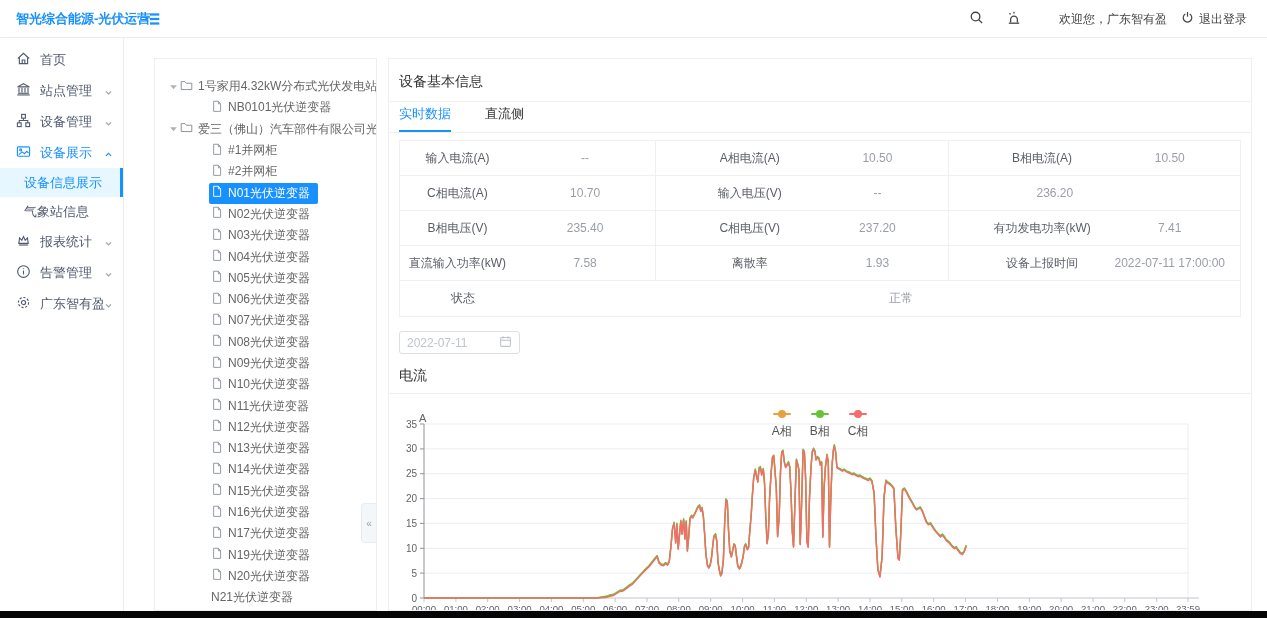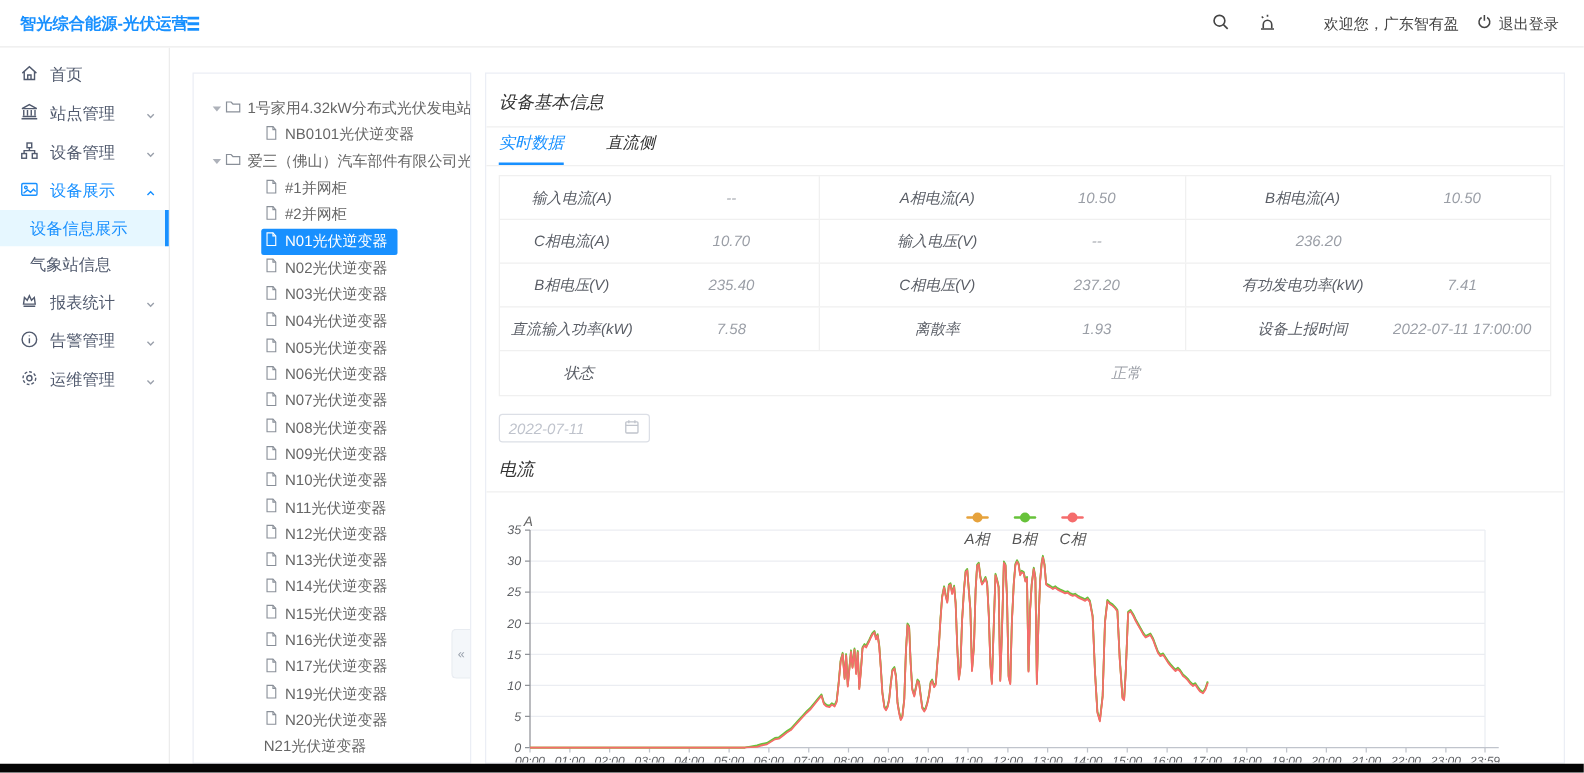--- a/index.html
+++ b/index.html
@@ -8,21 +8,21 @@
   
   #topbar { position:absolute; left:0; top:0; width:1267px; height:38px; background:#fff;
     border-bottom:1px solid #ececec; z-index:6; }
   #brand { position:absolute; left:16px; top:0; line-height:38px; color:#1890ff; font-weight:bold; font-size:13px; }
   #fold-btn { position:absolute; left:142px; top:10px; width:20px; height:18px; cursor:pointer; background:none; border:none; }
   #topbar-right { position:absolute; right:20px; top:0; height:38px; display:flex; align-items:center; gap:0; }
   .top-icon-btn { background:none; border:none; cursor:pointer; height:38px; display:flex; align-items:center; padding:0 11px; }
   #welcome { color:#444; margin:0 14px 0 26px; }
   #logout-btn { background:none; border:none; cursor:pointer; display:flex; align-items:center; gap:5px; color:#444; font-size:12px; }
   
-  #sidebar { position:absolute; left:0; top:38px; width:136px; height:573px; background:#fff;
+  #sidebar { position:absolute; left:0; top:38px; width:124px; height:573px; background:#fff;
     border-right:1px solid #ececec; z-index:5; padding-top:6px; }
   .side-item { position:relative; height:31px; display:flex; align-items:center; padding-left:16px; gap:9px;
     color:#515a6e; font-size:13px; cursor:pointer; }
   .side-item svg { flex:0 0 auto; }
   .side-item .chev { position:absolute; right:10px; top:10px; }
   .side-item.active { color:#1890ff; }
   .sub-item { height:29px; line-height:29px; padding-left:24px; color:#515a6e; font-size:13px; cursor:pointer; }
   .sub-item.active { background:#e6f7ff; color:#1890ff; border-right:3px solid #1890ff; }
   
   #blackbar { position:absolute; left:0; top:611px; width:1267px; height:7px; background:#050505; z-index:9; }
@@ -34,21 +34,21 @@
   .tnode .caret { width:12px; margin-left:14px; display:flex; justify-content:center; }
   .tnode.lvl1 { padding-left:54px; }
   .node-body { display:flex; align-items:center; gap:5px; padding:2px 8px 2px 2px; border-radius:2px; }
   .tnode.selected .node-body { background:#1890ff; color:#fff; }
   .tnode.selected .node-body svg path { stroke:#fff; }
   #collapse-tab { position:absolute; right:0; top:444px; width:15px; height:40px; background:#f4f7fa;
     border:1px solid #e8ecf1; border-right:none; border-radius:4px 0 0 4px; color:#9aa2ad;
     font-size:10px; display:flex; align-items:center; justify-content:center; cursor:pointer; }
   
   #maincard { position:absolute; left:388px; top:58px; width:864px; height:553px; background:#fff;
-    border:1px solid #ebeef5; overflow:hidden;font-style:italic; }
+    border:1px solid #ebeef5; overflow:hidden; }
   #main-title { padding:14px 10px 10px; font-size:14px; color:#333; }
   .divider { height:1px; background:#f0f0f0; }
   #tabbar { display:flex; gap:34px; padding:0 10px; height:31px; align-items:flex-end; border-bottom:1px solid #f0f0f0; }
   .tab { padding-bottom:9px; font-size:13px; color:#333; cursor:pointer; position:relative; }
   .tab.active { color:#1890ff; }
   .tab.active:after { content:""; position:absolute; left:0; right:0; bottom:0; height:2px; background:#1890ff; }
   
   #infotable { margin:7px 10px 0; border:1px solid #f0f0f0; }
   .irow { display:flex; height:35px; border-bottom:1px solid #f0f0f0;gap:36px; }
   .irow:last-child { border-bottom:none; }
@@ -189,21 +189,21 @@
       <span>告警管理</span>
       <span class="chev"><svg width="9" height="9" viewBox="0 0 16 16" fill="none" stroke="#9aa0ab" stroke-width="2">
           <path d="M3.5 6 L8 10.5 L12.5 6"></path>
         </svg></span>
     </div>
     <div class="side-item">
       <span><svg width="15" height="15" viewBox="0 0 16 16" fill="none" stroke="#515a6e" stroke-width="1.2">
           <circle cx="8" cy="8" r="2.2"></circle>
           <circle cx="8" cy="8" r="5.4" stroke-dasharray="2.4 1.7"></circle>
         </svg></span>
-      <span>运维管理</span>
+      <span>广东智有盈</span>
       <span class="chev"><svg width="9" height="9" viewBox="0 0 16 16" fill="none" stroke="#9aa0ab" stroke-width="2">
           <path d="M3.5 6 L8 10.5 L12.5 6"></path>
         </svg></span>
     </div>
   </aside>
 
 <div id="treecard">
   <div id="tree">
       <div class="tnode lvl0">
         <span class="caret">

